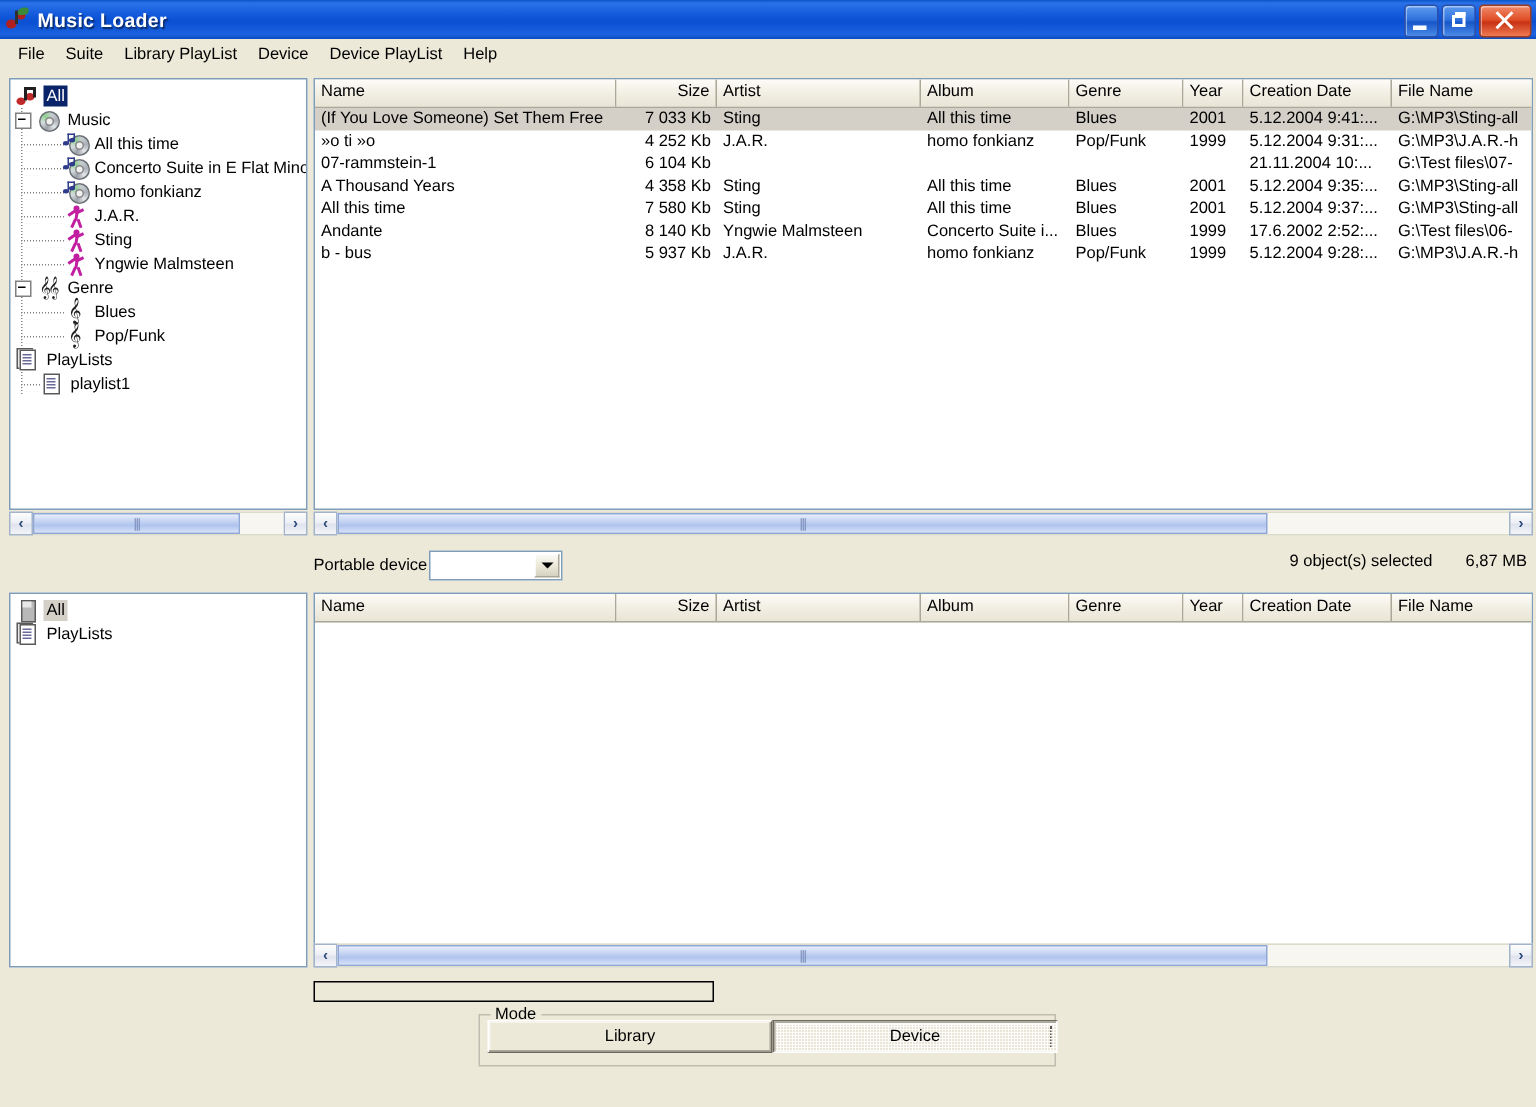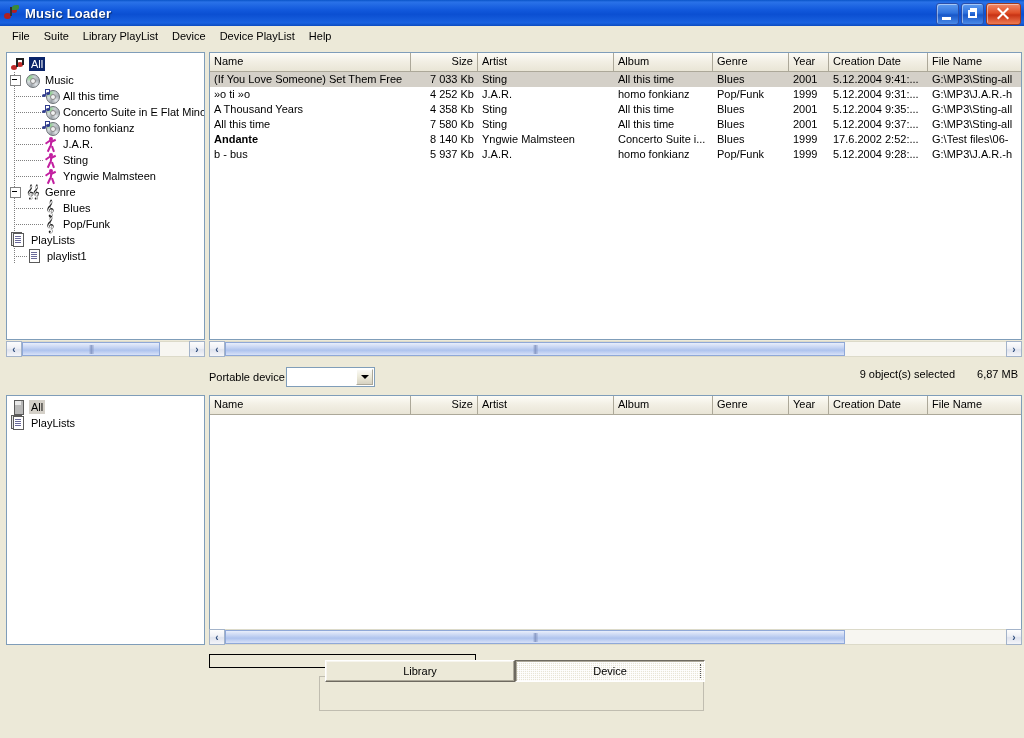--- a/index.html
+++ b/index.html
@@ -235,21 +235,21 @@
 
   
   .mode-group {
     position: absolute; left: 319px; top: 676px; width: 385px; height: 35px;
     border: 1px solid #c0bdb0; box-sizing: border-box;
   }
   .mode-legend {
     position: absolute; left: 327px; top: 670px; background: #ece9d8;
     padding: 0 3px; font-size: 11px;
   }
-  .mode-btns { position: absolute; left: 325px; top: 660px; display: flex; }
+  .mode-btns { position: absolute; left: 325px; top: 680px; display: flex; }
   .mode-btn {
     width: 190px; height: 22px; box-sizing: border-box;
     display: flex; align-items: center; justify-content: center;
     font-size: 11px; cursor: default;
   }
   .mode-btn.up {
     background: #ece9d8;
     border: 1px solid;
     border-color: #ffffff #6e6a60 #6e6a60 #ffffff;
     box-shadow: inset -1px -1px 0 #aca899, inset 1px 1px 0 #f7f5ee;
@@ -508,41 +508,51 @@
           <div class="lcell" style="width: 201px; flex: 0 0 auto;">»o ti »o</div>
           <div class="lcell num" style="width: 67px; flex: 0 0 auto;">4 252 Kb</div>
           <div class="lcell" style="width: 136px; flex: 0 0 auto;">J.A.R.</div>
           <div class="lcell" style="width: 99px; flex: 0 0 auto;">homo fonkianz</div>
           <div class="lcell" style="width: 76px; flex: 0 0 auto;">Pop/Funk</div>
           <div class="lcell" style="width: 40px; flex: 0 0 auto;">1999</div>
           <div class="lcell" style="width: 99px; flex: 0 0 auto;">5.12.2004 9:31:...</div>
           <div class="lcell" style="width: 95px; flex: 0 0 auto;">G:\MP3\J.A.R.-h</div>
         </div>
         <div class="lrow">
+          <div class="lcell" style="width: 201px; flex: 0 0 auto;">07-rammstein-1</div>
+          <div class="lcell num" style="width: 67px; flex: 0 0 auto;">6 104 Kb</div>
+          <div class="lcell" style="width: 136px; flex: 0 0 auto;"></div>
+          <div class="lcell" style="width: 99px; flex: 0 0 auto;"></div>
+          <div class="lcell" style="width: 76px; flex: 0 0 auto;"></div>
+          <div class="lcell" style="width: 40px; flex: 0 0 auto;"></div>
+          <div class="lcell" style="width: 99px; flex: 0 0 auto;">21.11.2004 10:...</div>
+          <div class="lcell" style="width: 95px; flex: 0 0 auto;">G:\Test files\07-</div>
+        </div>
+        <div class="lrow">
           <div class="lcell" style="width: 201px; flex: 0 0 auto;">A Thousand Years</div>
           <div class="lcell num" style="width: 67px; flex: 0 0 auto;">4 358 Kb</div>
           <div class="lcell" style="width: 136px; flex: 0 0 auto;">Sting</div>
           <div class="lcell" style="width: 99px; flex: 0 0 auto;">All this time</div>
           <div class="lcell" style="width: 76px; flex: 0 0 auto;">Blues</div>
           <div class="lcell" style="width: 40px; flex: 0 0 auto;">2001</div>
           <div class="lcell" style="width: 99px; flex: 0 0 auto;">5.12.2004 9:35:...</div>
           <div class="lcell" style="width: 95px; flex: 0 0 auto;">G:\MP3\Sting-all</div>
         </div>
         <div class="lrow">
           <div class="lcell" style="width: 201px; flex: 0 0 auto;">All this time</div>
           <div class="lcell num" style="width: 67px; flex: 0 0 auto;">7 580 Kb</div>
           <div class="lcell" style="width: 136px; flex: 0 0 auto;">Sting</div>
           <div class="lcell" style="width: 99px; flex: 0 0 auto;">All this time</div>
           <div class="lcell" style="width: 76px; flex: 0 0 auto;">Blues</div>
           <div class="lcell" style="width: 40px; flex: 0 0 auto;">2001</div>
           <div class="lcell" style="width: 99px; flex: 0 0 auto;">5.12.2004 9:37:...</div>
           <div class="lcell" style="width: 95px; flex: 0 0 auto;">G:\MP3\Sting-all</div>
         </div>
         <div class="lrow">
-          <div class="lcell" style="width: 201px; flex: 0 0 auto; font-weight: bold;">Andante</div>
+          <div class="lcell" style="width: 201px; flex: 0 0 auto;">Andante</div>
           <div class="lcell num" style="width: 67px; flex: 0 0 auto;">8 140 Kb</div>
           <div class="lcell" style="width: 136px; flex: 0 0 auto;">Yngwie Malmsteen</div>
           <div class="lcell" style="width: 99px; flex: 0 0 auto;">Concerto Suite i...</div>
           <div class="lcell" style="width: 76px; flex: 0 0 auto;">Blues</div>
           <div class="lcell" style="width: 40px; flex: 0 0 auto;">1999</div>
           <div class="lcell" style="width: 99px; flex: 0 0 auto;">17.6.2002 2:52:...</div>
           <div class="lcell" style="width: 95px; flex: 0 0 auto;">G:\Test files\06-</div>
         </div>
         <div class="lrow">
           <div class="lcell" style="width: 201px; flex: 0 0 auto;">b - bus</div>

